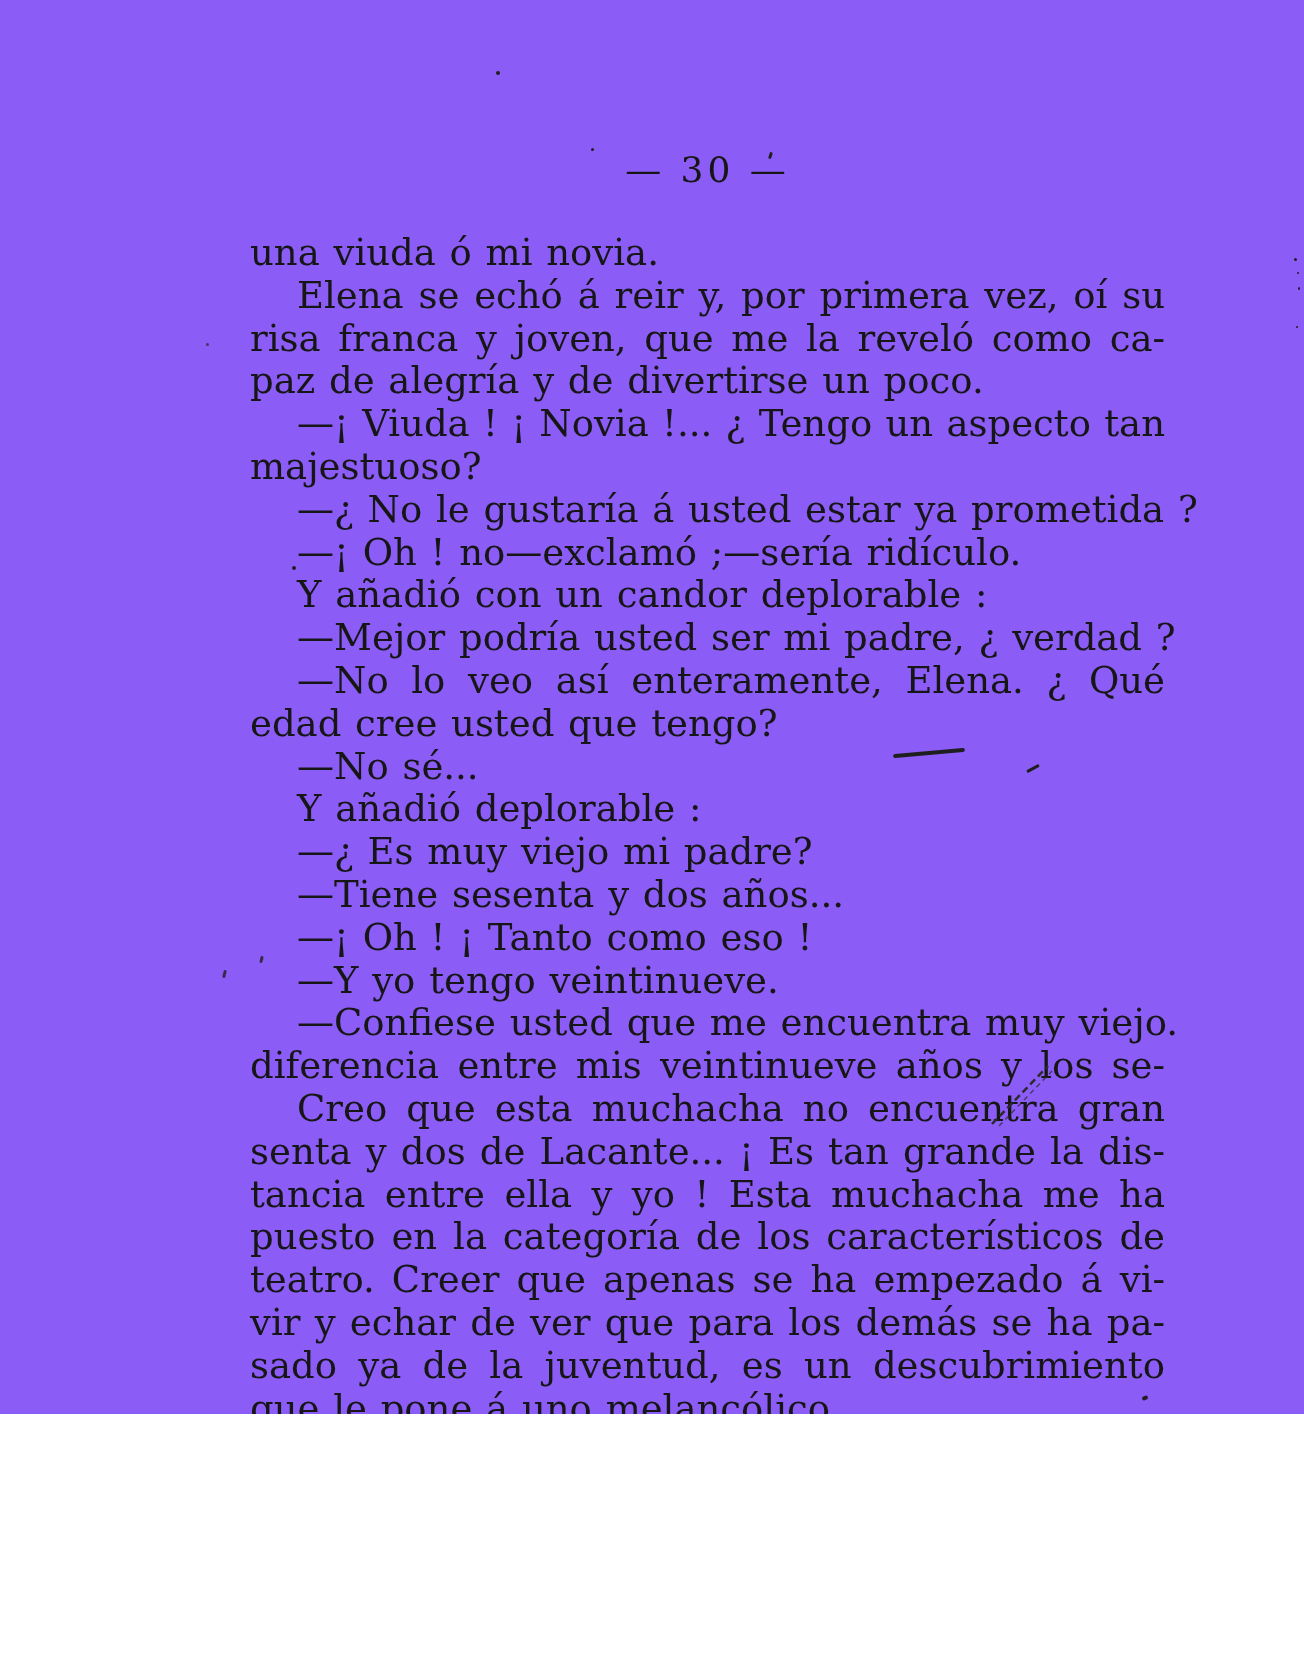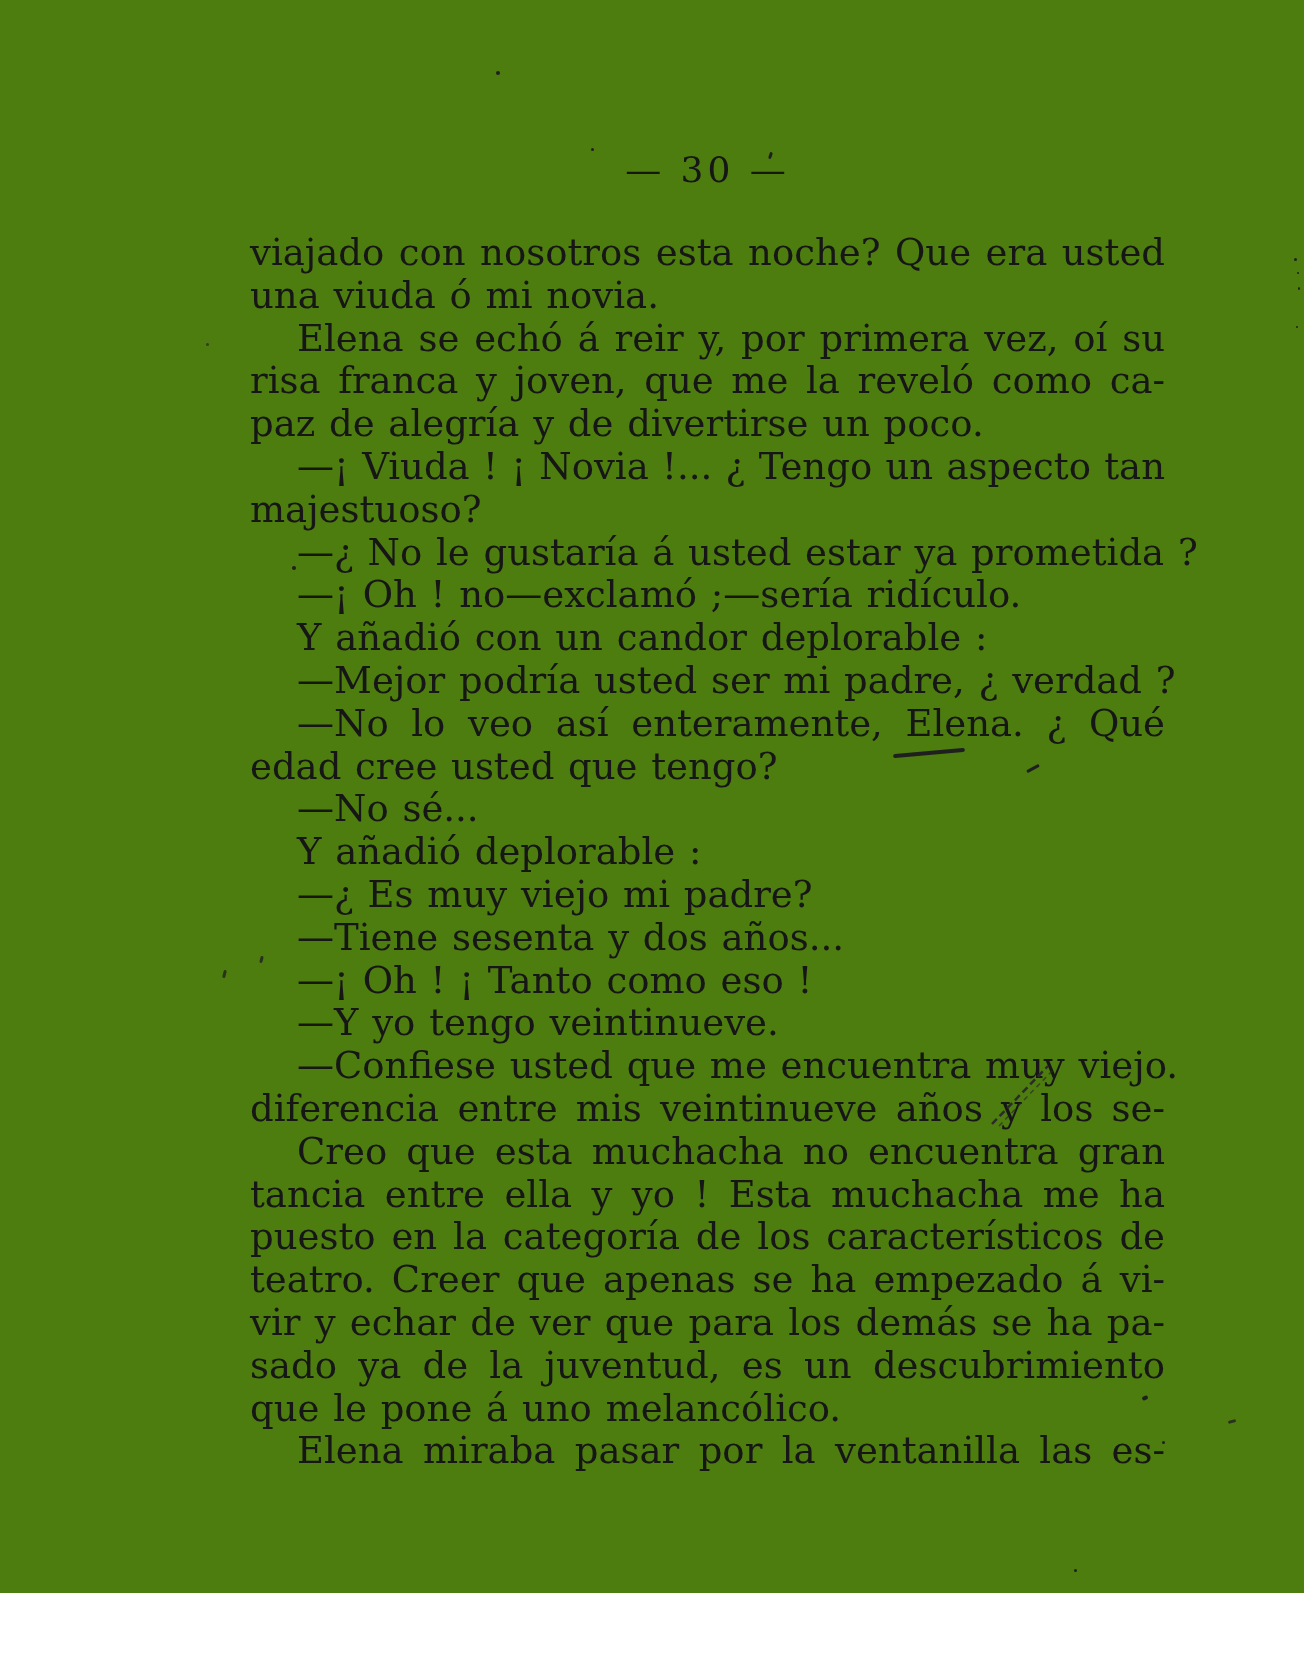--- a/index.html
+++ b/index.html
@@ -3,22 +3,22 @@
 <meta charset="utf-8">
 <style>
   html, body {
     margin: 0;
     padding: 0;
     background: #ffffff;
   }
   .page {
     position: relative;
     width: 1304px;
-    height: 1593px;
-    background: #4d7c0f;
+    height: 1414px;
+    background: #8b5cf6;
     color: #1a1a1a;
     font-family: "DejaVu Serif", "Liberation Serif", serif;
     overflow: hidden;
   }
   .page-header {
     position: absolute;
     top: 150px;
     left: 250px;
     width: 915px;
     text-align: center;
@@ -69,21 +69,20 @@
 </head>
 <body>
 
 <div class="page">
 
   <header class="page-header">
     <span>— 30 —</span>
   </header>
 
   <main class="text-block" id="text-block">
-      <div class="line just">viajado con nosotros esta noche? Que era usted</div>
       <div class="line">una viuda ó mi novia.</div>
       <div class="line indent just">Elena se echó á reir y, por primera vez, oí su</div>
       <div class="line just">risa franca y joven, que me la reveló como ca-</div>
       <div class="line">paz de alegría y de divertirse un poco.</div>
       <div class="line indent just">—¡ Viuda ! ¡ Novia !... ¿ Tengo un aspecto tan</div>
       <div class="line">majestuoso?</div>
       <div class="line indent">—¿ No le gustaría á usted estar ya prometida ?</div>
       <div class="line indent">—¡ Oh ! no—exclamó ;—sería ridículo.</div>
       <div class="line indent">Y añadió con un candor deplorable :</div>
       <div class="line indent">—Mejor podría usted ser mi padre, ¿ verdad ?</div>
@@ -91,20 +90,21 @@
       <div class="line">edad cree usted que tengo?</div>
       <div class="line indent">—No sé...</div>
       <div class="line indent">Y añadió deplorable :</div>
       <div class="line indent">—¿ Es muy viejo mi padre?</div>
       <div class="line indent">—Tiene sesenta y dos años...</div>
       <div class="line indent">—¡ Oh ! ¡ Tanto como eso !</div>
       <div class="line indent">—Y yo tengo veintinueve.</div>
       <div class="line indent">—Confiese usted que me encuentra muy viejo.</div>
       <div class="line just">diferencia entre mis veintinueve años y los se-</div>
       <div class="line indent just">Creo que esta muchacha no encuentra gran</div>
+      <div class="line just">senta y dos de Lacante... ¡ Es tan grande la dis-</div>
       <div class="line just">tancia entre ella y yo ! Esta muchacha me ha</div>
       <div class="line just">puesto en la categoría de los característicos de</div>
       <div class="line just">teatro. Creer que apenas se ha empezado á vi-</div>
       <div class="line just">vir y echar de ver que para los demás se ha pa-</div>
       <div class="line just">sado ya de la juventud, es un descubrimiento</div>
       <div class="line">que le pone á uno melancólico.</div>
       <div class="line indent just">Elena miraba pasar por la ventanilla las es-</div>
     </main>
 
   <div class="speck" style="left:496px; top:71px; width:4px; height:4px;"></div>

